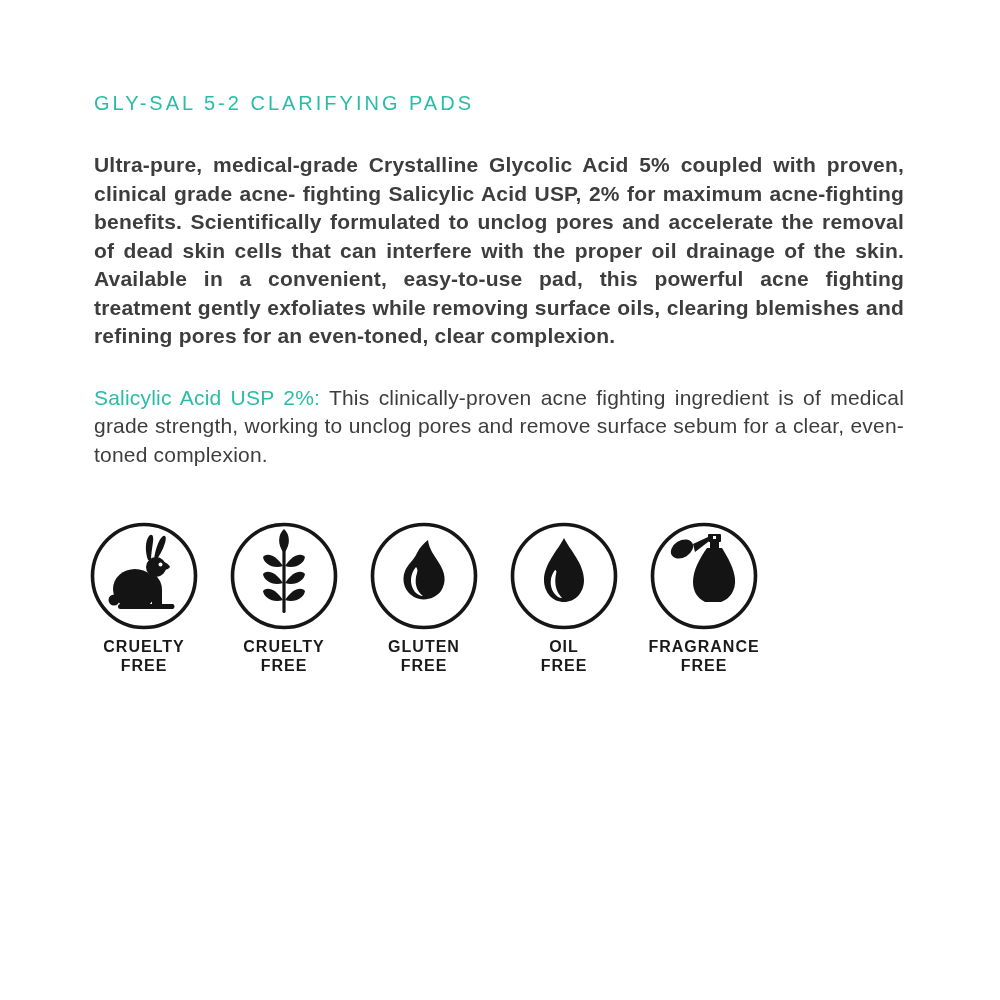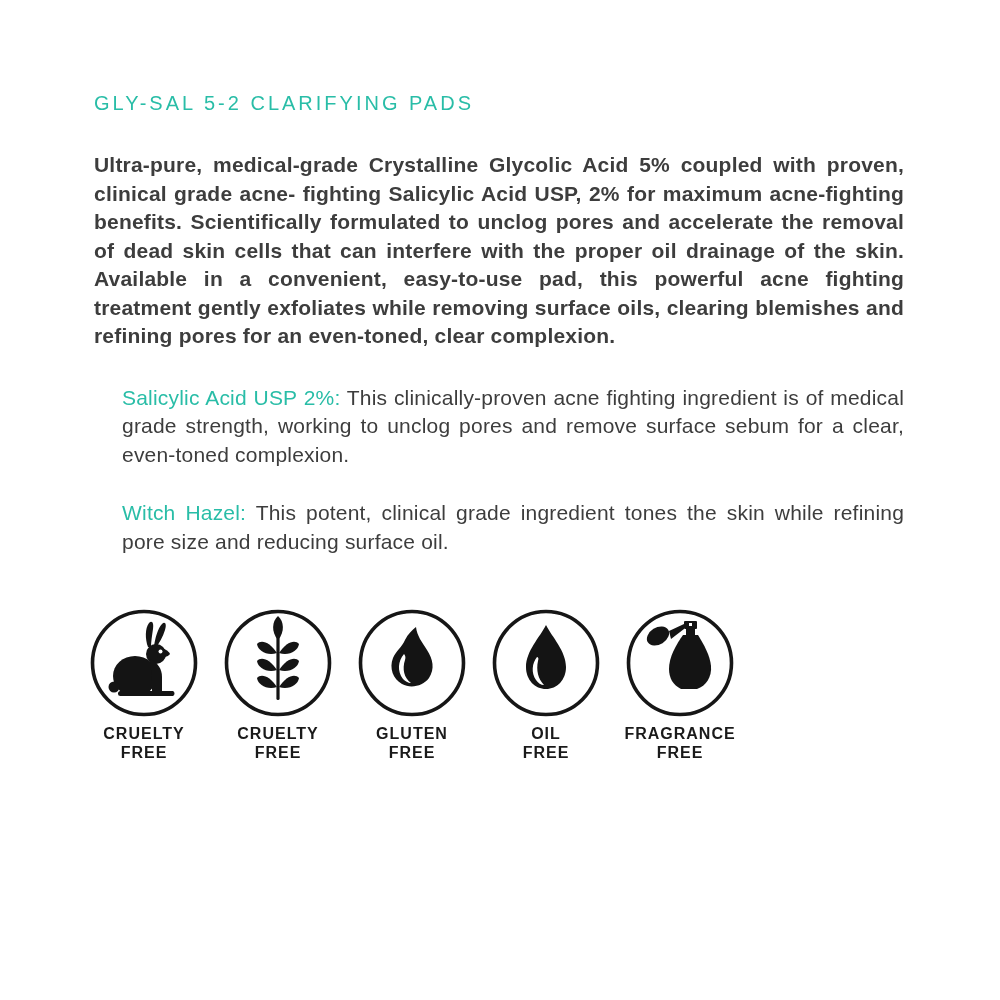--- a/index.html
+++ b/index.html
@@ -12,24 +12,24 @@
   h1.title{
     margin:0 0 36px 0;
     font-size:20px;font-weight:400;letter-spacing:3px;
     color:var(--accent,#29bda7);
   }
   p.para{
     margin:0;font-size:21px;line-height:28.5px;letter-spacing:0.2px;
     text-align:justify;color:var(--ink,#3d3d3d);
   }
   p.intro{margin-bottom:33px;font-weight:bold;}
-  p.section{margin-bottom:30px;margin-left:28px;}
+  p.section{margin-bottom:30px;}
   .lead{color:var(--accent,#29bda7);}
   .badges{
-    display:flex;gap:22px;margin-top:52px;margin-left:-6px;
+    display:flex;gap:28px;margin-top:52px;margin-left:-6px;
   }
   .badge{width:112px;display:flex;flex-direction:column;align-items:center;flex:0 0 auto;}
   .badge svg{width:110px;height:110px;display:block;}
   .badge-label{
     margin-top:6px;text-align:center;white-space:nowrap;
     font-size:16px;font-weight:600;letter-spacing:1px;line-height:19px;
     color:var(--badge-ink,#1a1a1a);
   }
 </style>
 </head>
@@ -40,24 +40,20 @@
   <h1 class="title">GLY-SAL 5-2 CLARIFYING PADS</h1>
 
   <p class="para intro">Ultra-pure, medical-grade Crystalline Glycolic Acid 5% coupled with proven, clinical grade acne- fighting Salicylic Acid USP, 2% for maximum acne-fighting benefits. Scientifically formulated to unclog pores and accelerate the removal of dead skin cells that can interfere with the proper oil drainage of the skin. Available in a convenient, easy-to-use pad, this powerful acne fighting treatment gently exfoliates while removing surface oils, clearing blemishes and refining pores for an even-toned, clear complexion.</p>
 
   <p class="para section">
     <span class="lead">Salicylic Acid USP 2%:</span>
     <span>This clinically-proven acne fighting ingredient is of medical grade strength, working to unclog pores and remove surface sebum for a clear, even-toned complexion.</span>
   </p>
 
 
-  <p class="para section">
-    <span class="lead">Witch Hazel:</span>
-    <span>This potent, clinical grade ingredient tones the skin while refining pore size and reducing surface oil.</span>
-  </p>
 
   <div class="badges">
 
     <div class="badge">
       <svg viewBox="0 0 110 110" aria-hidden="true">
         <circle cx="55" cy="55" r="51.5" fill="#ffffff" stroke="#161616" stroke-width="3.6"></circle>
         <g fill="#141414">
           <path d="M59 39 C56 31 56 20 60 15 C63 12 65 15 64 21 C63 28 62 34 62 39 Z"></path>
           <path d="M65 39 C66 30 69 20 73 16 C76 13 78 16 76 22 C74 29 70 35 67 40 Z"></path>
           <circle cx="67" cy="46" r="10"></circle>

